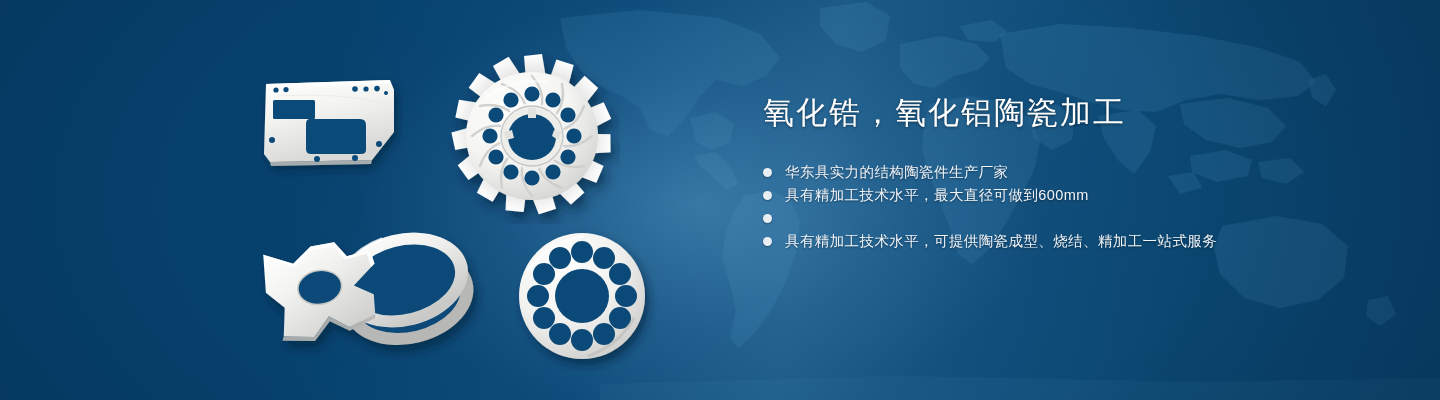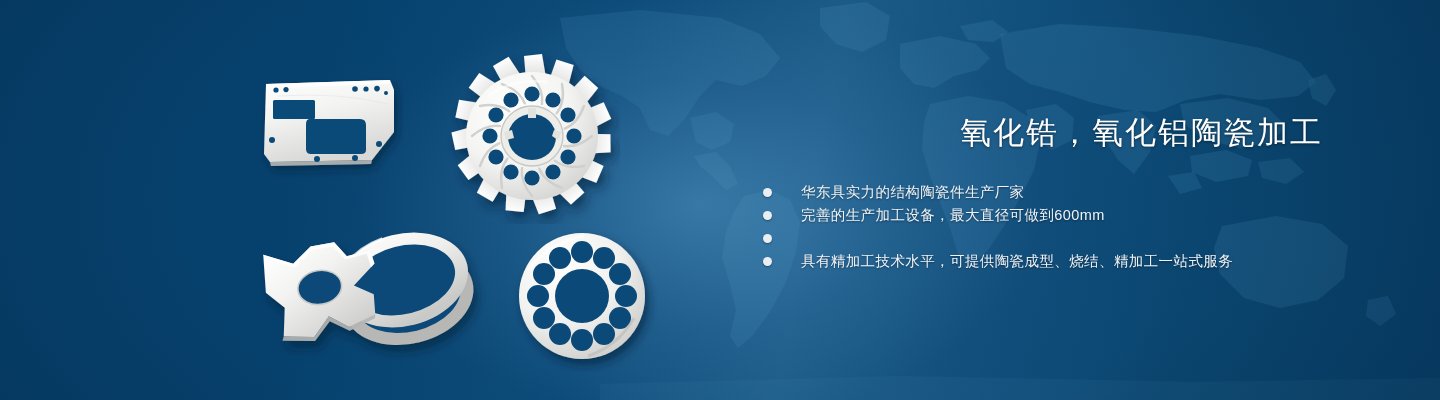--- a/index.html
+++ b/index.html
@@ -36,23 +36,22 @@
   .bg-map {
     position:absolute; inset:0;
     opacity:0.30;
     mix-blend-mode:screen;
   }
   .bg-map svg { width:100%; height:100%; display:block; }
 
   
   .text-col {
     position:absolute;
-    left:763px; top:112px;
+    left:763px; top:92px;
     width:560px;
-    text-align:right;
   }
   .headline {
     font-size:31px;
     line-height:42px;
     color:#ffffff;
     letter-spacing:2px;
     font-weight:400;
     text-shadow:0 1px 3px rgba(0,0,0,0.45);
     white-space:nowrap;
   }
@@ -71,21 +70,20 @@
     margin-right:13px;
     box-shadow:0 1px 2px rgba(0,0,0,0.35);
   }
   .bullet-text {
     font-size:14.5px;
     line-height:23px;
     color:#f0f4f8;
     letter-spacing:0.4px;
     white-space:nowrap;
     text-shadow:0 1px 2px rgba(0,0,0,0.40);
-    margin-left:16px;
   }
 
   
   .products { position:absolute; left:0; top:0; width:720px; height:400px; }
   .products svg { position:absolute; display:block; }
   #p-plate   { left:248px; top:62px;  }
   #p-impeller{ left:444px; top:48px;  }
   #p-cross   { left:250px; top:214px; }
   #p-ring    { left:508px; top:222px; }
 </style>
@@ -374,21 +372,21 @@
 
     <div class="headline">氧化锆，氧化铝陶瓷加工</div>
 
     <div class="bullets">
       <div class="bullet">
         <span class="dot"></span>
         <span class="bullet-text">华东具实力的结构陶瓷件生产厂家</span>
       </div>
       <div class="bullet">
         <span class="dot"></span>
-        <span class="bullet-text">完善的生产加工设备，最大直径可做到600mm</span>
+        <span class="bullet-text">具有精加工技术水平，最大直径可做到600mm</span>
       </div>
       <div class="bullet">
         <span class="dot"></span>
       </div>
       <div class="bullet">
         <span class="dot"></span>
         <span class="bullet-text">具有精加工技术水平，可提供陶瓷成型、烧结、精加工一站式服务</span>
       </div>
     </div>
 

